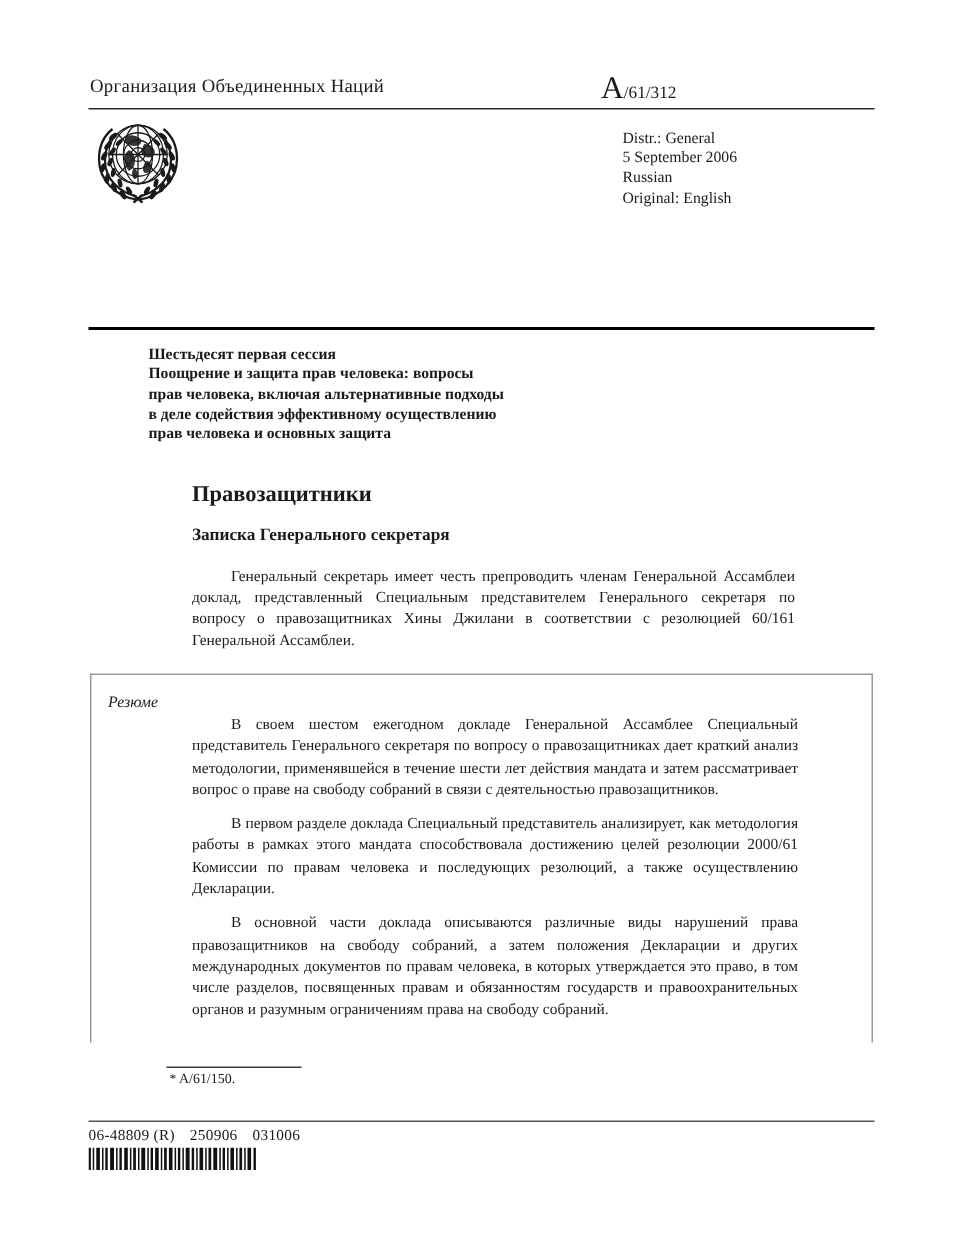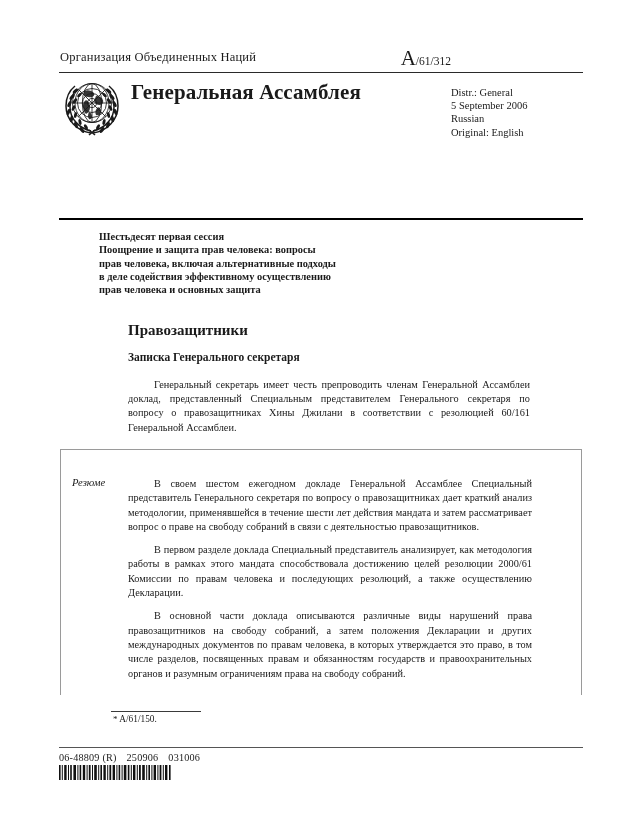--- a/index.html
+++ b/index.html
@@ -77,21 +77,20 @@
     letter-spacing: 0.1px;
     white-space: nowrap;
   }
 
   .distr-block {
     position: absolute;
     left: 415px;
     top: 86px;
     font-size: 10.5px;
     line-height: 13.2px;
-    margin-left: 36px;
   }
   .distr-block div { white-space: nowrap; }
 
   .rule-thick {
     position: absolute;
     left: 59px;
     top: 218px;
     width: 524px;
     height: 0;
     border-top: 2.6px solid #000;
@@ -151,21 +150,20 @@
     border-top: 1px solid #9a9a9a;
     border-bottom: none;
     box-sizing: border-box;
   }
   .summary-label {
     position: absolute;
     left: 72px;
     top: 463px;
     font-size: 10.6px;
     font-style: italic;
-    margin-top: 14px;
   }
   .summary-body {
     position: absolute;
     left: 128px;
     top: 477px;
     width: 404px;
     font-size: 10.3px;
     line-height: 14.3px;
     text-align: justify;
   }
@@ -296,21 +294,20 @@
         <ellipse cx="44.5" cy="19" rx="2.9" ry="1.4" transform="rotate(44 44.5 19)"></ellipse>
       </g>
 
       <g stroke="#1a1a1a" stroke-width="1.6" fill="none">
         <path d="M29 54 L 35 59"></path>
         <path d="M35 54 L 29 59"></path>
       </g>
     </svg>
   </div>
 
-  <div class="ga-title">Генеральная Ассамблея</div>
 
   <div class="distr-block">
     <div>Distr.: General</div>
     <div>5 September 2006</div>
     <div>Russian</div>
     <div>Original: English</div>
   </div>
 
   <div class="rule-thick"></div>
 

